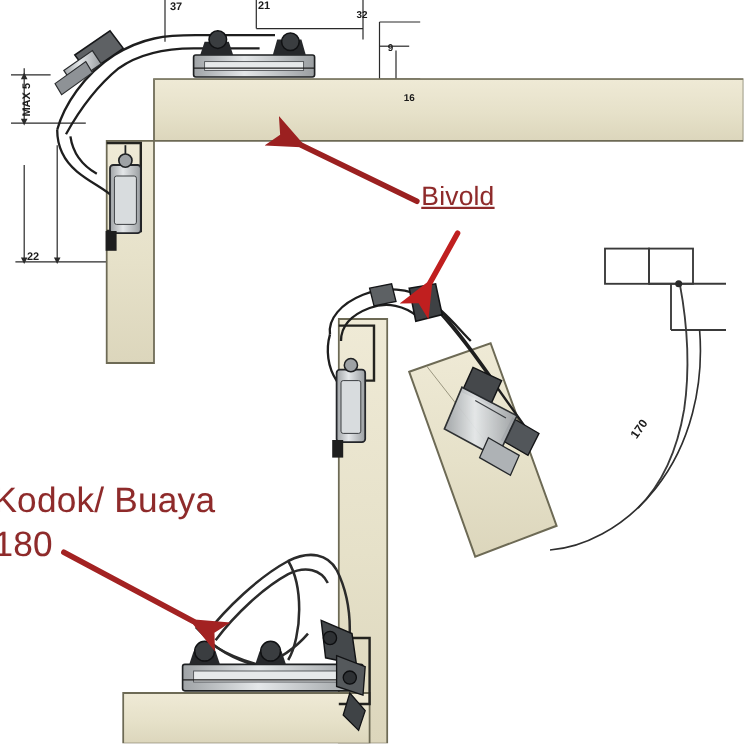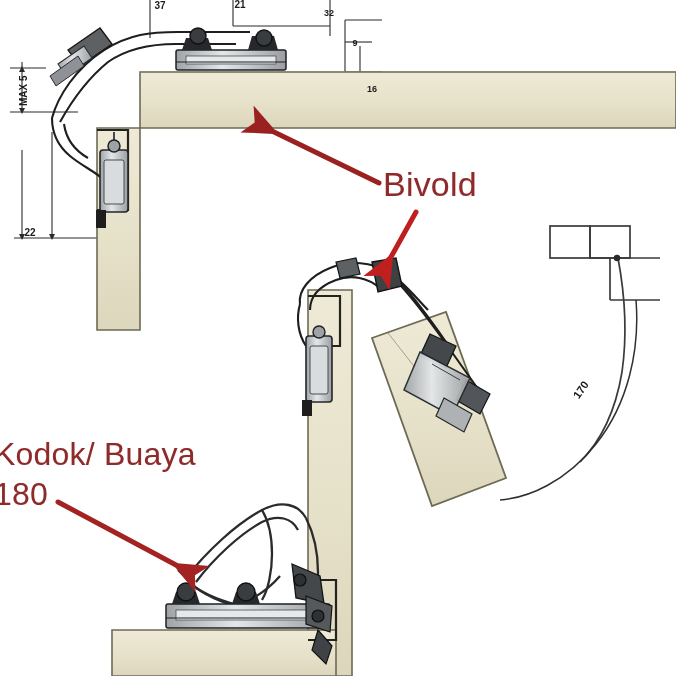--- a/index.html
+++ b/index.html
@@ -12,21 +12,21 @@
   #art{position:absolute;left:0;top:0;width:676px;height:676px;}
   .anno{
     position:absolute;
     color:#8e2a2a;
     font-family:"Liberation Sans",sans-serif;
     font-weight:400;
     white-space:nowrap;
     letter-spacing:.2px;
     text-shadow:0 0 1px rgba(150,60,60,.18);
   }
-  #lbl-bivold{left:383px;top:165px;font-size:34px;}
+  #lbl-bivold{left:383px;top:165px;font-size:24px;text-decoration:underline;}
   #lbl-kodok{left:-6px;top:434px;font-size:32px;line-height:40px;}
   #lbl-kodok .l2{display:block;}
 </style>
 </head>
 <body>
 
 <div id="stage" style="background: rgb(255, 255, 255);">
 
   <svg id="art" viewBox="0 0 676 676" xmlns="http://www.w3.org/2000/svg">
     <defs>

